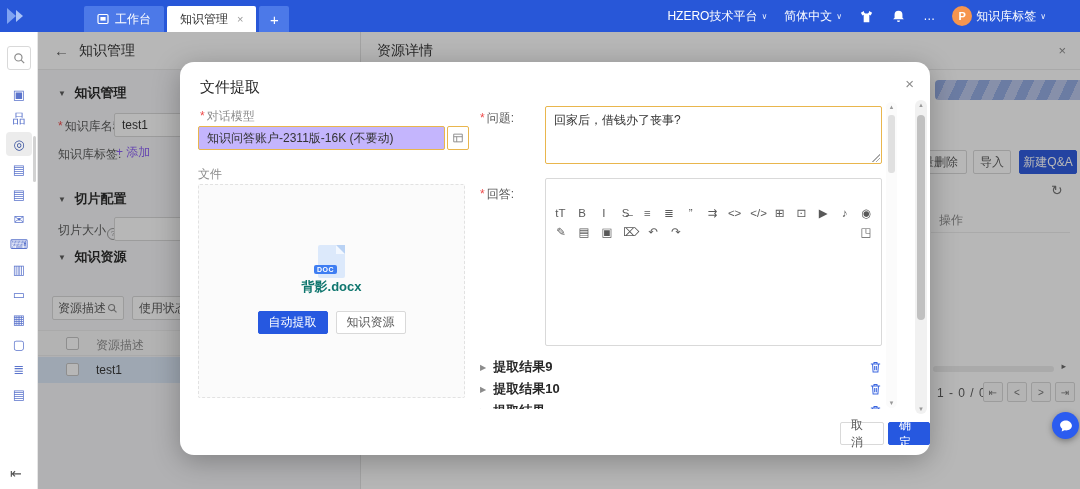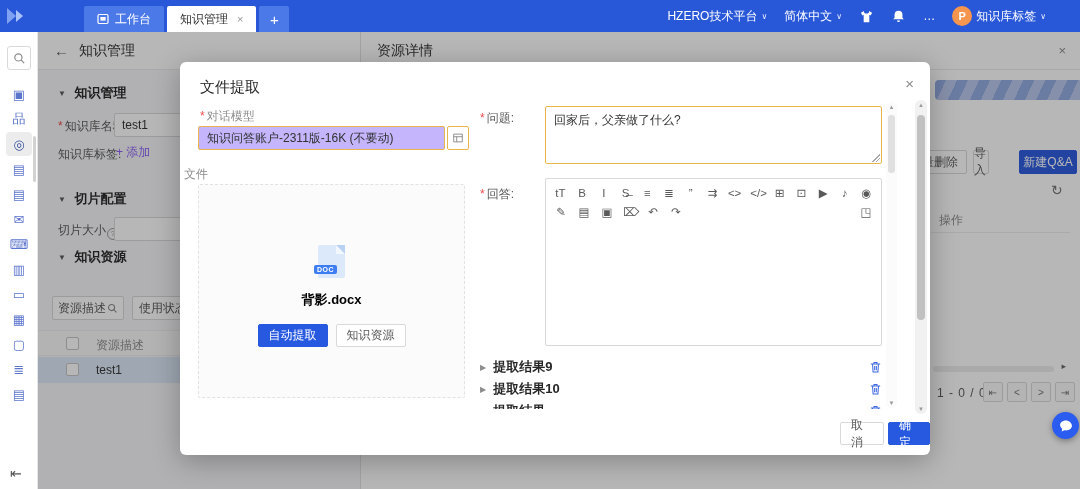--- a/index.html
+++ b/index.html
@@ -59,39 +59,39 @@
   .op-head { position:absolute; left:578px; top:180px; color:#8c8c8c; }
   .op-line { position:absolute; left:570px; right:10px; top:200px; border-top:1px solid #ececec; }
   .h-scroll { position:absolute; left:572px; right:26px; top:334px; height:6px; background:#ededed; border-radius:3px; cursor:pointer; }
   .h-scroll-arrow { position:absolute; right:14px; top:329px; font-size:9px; color:#666; }
   .pag-summary { position:absolute; left:576px; top:354px; color:#595959; letter-spacing:1px; }
   .pag-btns { position:absolute; left:622px; top:350px; display:flex; gap:4px; }
   .pag-btn { width:20px; height:20px; border:1px solid #d9d9d9; border-radius:2px; background:#fbfbfb; color:#737373; font-size:10px; display:flex; align-items:center; justify-content:center; cursor:pointer; }
 
   
   .content-mask { position:absolute; top:32px; left:38px; right:0; bottom:0; background:rgba(15,15,15,.30); z-index:40; }
-  .modal { position:absolute; left:180px; top:62px; width:750px; height:393px; background:#fff; border-radius:6px; box-shadow:0 6px 28px rgba(0,0,0,.28); z-index:50; }
+  .modal { position:absolute; left:180px; top:62px; width:750px; height:393px; background:#fff; border-radius:14px; box-shadow:0 6px 28px rgba(0,0,0,.28); z-index:50; }
   .modal-title { position:absolute; left:20px; top:16px; font-size:15px; color:#262626; }
   .modal-close { position:absolute; right:16px; top:13px; color:#8c8c8c; font-size:15px; cursor:pointer; }
   .m-label { position:absolute; color:#8c8c8c; font-size:12px; }
   .warn-input { position:absolute; left:18px; top:64px; width:247px; height:24px; border:1px solid #e9b64d; border-radius:2px; line-height:22px; padding:0 8px; color:#333; background:#c4b5fd; }
   .lov-btn { position:absolute; left:267px; top:64px; width:22px; height:24px; border:1px solid #e9b64d; border-radius:2px; background:#fff; display:flex; align-items:center; justify-content:center; cursor:pointer; }
   .upload-box { position:absolute; left:18px; top:122px; width:267px; height:214px; border:1px dashed #e2e2e2; border-radius:2px; background:#fbfbfb; text-align:center; }
   .doc-icon { position:relative; width:27px; height:33px; margin:60px auto 0; background:#dcé9fb; background:#dce9fb; border-radius:2px; }
   .doc-icon::after { content:""; position:absolute; right:0; top:0; border-style:solid; border-width:0 9px 9px 0; border-color:transparent #b9d2f4 #f3f8ff transparent; }
   .doc-badge { position:absolute; left:-4px; bottom:4px; background:#3f7ef2; color:#fff; font-size:7px; font-weight:bold; padding:1px 3px; border-radius:2px; letter-spacing:.5px; }
-  .file-name { margin-top:13px; font-size:13px; font-weight:600; color:#000000;text-align:center; }
+  .file-name { font-size:13px; font-weight:600; color:#0f766e;text-align:center; }
   .file-btns { display:flex; justify-content:center; gap:8px; margin-top:15px; }
   .btn { height:23px; border-radius:2px; font-size:12px; display:flex; align-items:center; justify-content:center; padding:0 10px; cursor:pointer; border:1px solid #d9d9d9; background:#fff; color:#595959; }
   .btn.primary { background:#2658e0; border-color:#2658e0; color:#fff; }
   .q-area { position:absolute; left:365px; top:44px; width:337px; height:58px; border:1px solid #e9b64d; border-radius:2px; background:#fff; padding:5px 8px; line-height:17px; }
   .resize-h { position:absolute; right:1px; bottom:1px; width:9px; height:9px; cursor:nwse-resize;
               background:linear-gradient(135deg,transparent 55%,#aaa 55% 62%,transparent 62% 75%,#aaa 75% 82%,transparent 82%); }
   .editor { position:absolute; left:365px; top:116px; width:337px; height:168px; border:1px solid #d9d9d9; border-radius:2px; background:#fff; }
-  .ed-toolbar { padding:4px 8px 0 8px; }
+  .ed-toolbar { padding:4px 8px 0 8px;margin-top:20px; }
   .ed-row { display:flex; align-items:center; gap:9px; height:19px; color:#595959; }
   .ed-ic { width:14px; text-align:center; font-size:11.5px; cursor:pointer; white-space:nowrap; }
   .ed-full { margin-left:auto; }
   .ed-body { border-top:1px solid #f0f0f0; margin-top:3px; padding:8px 10px; font-size:12.5px; color:#333; }
   .results { position:absolute; left:300px; top:294px; width:402px; height:53px; overflow:hidden; }
   .result-row { height:22px; display:flex; align-items:center; }
   .result-caret { font-size:8px; color:#8c8c8c; }
   .result-label { font-weight:bold; font-size:13px; color:#262626; margin-left:7px; }
   .trash-btn { margin-left:auto; cursor:pointer; display:flex; }
   .v-scroll { position:absolute; border-radius:6px; }
@@ -249,21 +249,21 @@
       </div>
     </div>
 
     <div class="right-panel">
       <div class="panel-header">
         <span>资源详情</span>
       </div>
       <span class="rp-close">×</span>
       <div class="banner"></div>
       <div class="rp-btn" style="left:540px;width:66px">批量删除</div>
-      <div class="rp-btn" style="left:612px;width:16px">导入</div>
+      <div class="rp-btn" style="left:612px;width:38px">导入</div>
       <div class="rp-btn primary" style="left:658px;width:58px">新建Q&amp;A</div>
       <div class="refresh">↻</div>
       <div class="op-head">操作</div>
       <div class="op-line"></div>
       <div class="h-scroll"></div>
       <div class="h-scroll-arrow">▸</div>
       <div class="pag-summary">1 - 0 / 0</div>
       <div class="pag-btns">
 
           <span class="pag-btn">⇤</span>
@@ -287,37 +287,37 @@
     <div class="m-label" style="left:20px;top:46px">
       <span class="star">*</span><span>对话模型</span>
     </div>
     <div class="warn-input">知识问答账户-2311版-16K (不要动)</div>
     <div class="lov-btn">
       <svg width="12" height="12" viewBox="0 0 14 14">
           <path d="M2 2.5h10v9H2zM2 5.5h10M5.5 5.5v6" fill="none" stroke="#8c8c8c" stroke-width="1.1"></path>
         </svg>
     </div>
 
-    <div class="m-label" style="left:4px;top:104px">文件</div>
+    <div class="m-label" style="left:18px;top:104px">文件</div>
     <div class="upload-box">
       <div class="doc-icon">
         <span class="doc-badge">DOC</span>
       </div>
       <div class="file-name">背影.docx</div>
       <div class="file-btns">
         <span class="btn primary">自动提取</span>
         <span class="btn">知识资源</span>
       </div>
     </div>
 
     <div class="m-label" style="left:300px;top:48px;color:#595959">
       <span class="star">*</span><span>问题:</span>
     </div>
     <div class="q-area">
-      <span>回家后，父亲做了什么?</span>
+      <span>回家后，借钱办了丧事?</span>
       <span class="resize-h"></span>
     </div>
 
     <div class="m-label" style="left:300px;top:124px;color:#595959">
       <span class="star">*</span><span>回答:</span>
     </div>
     <div class="editor">
       <div class="ed-toolbar">
         <div class="ed-row">
           <span class="ed-ic">tT</span>

